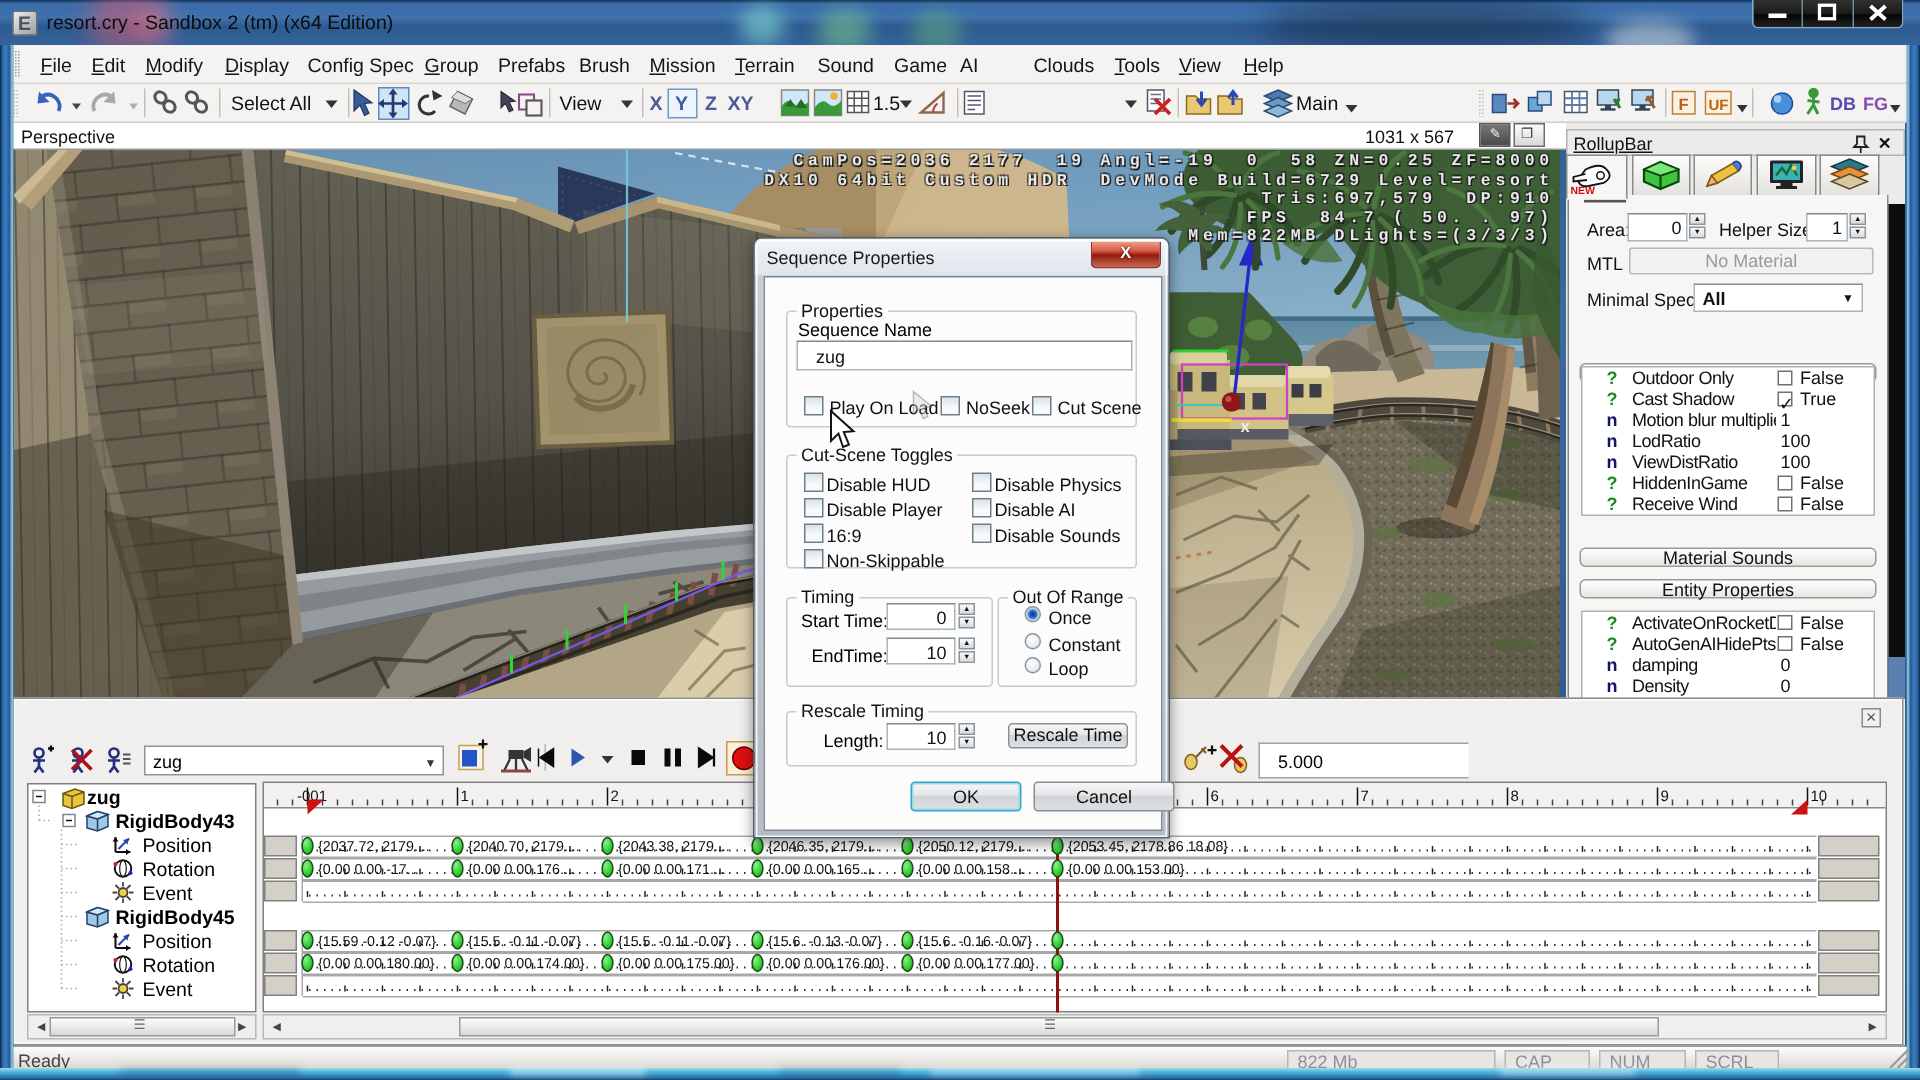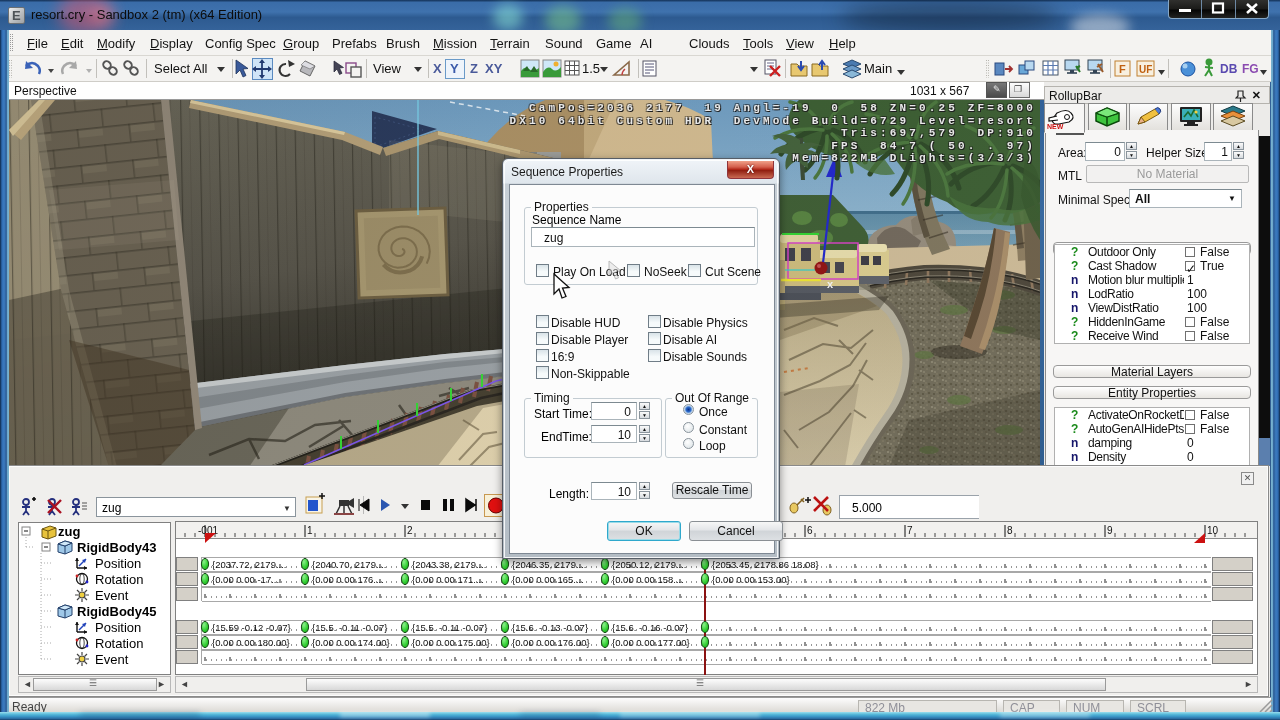--- a/index.html
+++ b/index.html
@@ -40,21 +40,21 @@
 
 
 #viewport { position:absolute; left:9px; top:100px; width:1031px; height:367px; background:#6a6a5a; overflow:hidden; }
 #dbg { position:absolute; right:4px; top:2px; text-align:right; font-family:"Liberation Mono",monospace;
   font-size:11px; font-weight:bold; letter-spacing:3.15px; color:#e8e8e8; line-height:12.6px; white-space:pre;
   text-shadow:1px 1px 0 #1f1f1f,-1px 1px 0 rgba(25,25,25,0.55),1px -1px 0 rgba(25,25,25,0.55),-1px -1px 0 rgba(25,25,25,0.45); }
 
 
 #rollup { position:absolute; left:1044px; top:82px; width:226px; height:615px; background:#ecebe9; font-size:12px; color:#111; }
 #rolltitle { position:absolute; left:0px; top:4px; width:226px; height:18px; border:1px solid #b5b3ae; background:#ecebe9; }
-#rolltitle span { position:absolute; left:4px; top:2px; font-size:12px; }
+#rolltitle span { position:absolute; left:4px; top:2px; font-size:12px;text-decoration:underline; }
 .tab { position:absolute; top:21px; height:27px; border:1px solid #8a8a8a; border-bottom:none;
   background:linear-gradient(180deg,#fdfdfd,#e3e1dd); }
 #rollbody { position:absolute; left:1px; top:48px; width:214px; height:336px; background:#f7f6f5; border:1px solid #8a8a8a; border-top:none; }
 .rbtn { position:absolute; left:7px; width:198px; height:13px; border:1px solid #9a9a9a; border-radius:4px;
   background:linear-gradient(180deg,#fefefe,#e8e6e2); text-align:center; font-size:12px; line-height:12px; }
 .ptable { position:absolute; left:8px; width:196px; background:#fff; border:1px solid #b0b0b0; }
 .prow { position:relative; height:14px; font-size:12px; }
 .pico { position:absolute; left:16px; top:0px; width:12px; font-weight:bold; font-size:12px; }
 .pname { position:absolute; left:33px; top:0px; width:96px; white-space:nowrap; overflow:hidden; letter-spacing:-0.3px; }
 .pval { position:absolute; left:132px; top:0px; }
@@ -719,21 +719,21 @@
             <span class="pval" style="left:145px;">False</span>
           </div>
         <div class="prow">
             <span class="pico" style="color:#1a8a1a;">?</span>
             <span class="pname">Receive Wind</span>
             <span class="pchk"></span>
             <span class="pval" style="left:145px;">False</span>
           </div>
       </div>
 
-      <div class="rbtn" style="top:235px;">Material Layers</div>
+      <div class="rbtn" style="top:235px;">Material Sounds</div>
       <div class="rbtn" style="top:256px;">Entity Properties</div>
 
       <div class="ptable" style="top:277px;height:80px;">
         <div class="prow">
             <span class="pico" style="color:#1a8a1a;">?</span>
             <span class="pname">ActivateOnRocketD</span>
             <span class="pchk"></span>
             <span class="pval" style="left:145px;">False</span>
           </div>
         <div class="prow">
@@ -1034,20 +1034,23 @@
         </div>
       <div style="position:absolute;left:22px;top:28px;font-size:12px;">Sequence Name</div>
       <div class="txt" style="left:21px;top:42px;width:224px;height:20px;padding:3px 0 0 12px;">zug</div>
       <div class="cb" style="left:26px;top:79px;"></div>
         <div class="cblbl" style="left:43px;top:80px;">Play On Load</div>
       <div class="cb" style="left:117px;top:79px;"></div>
         <div class="cblbl" style="left:134px;top:80px;">NoSeek</div>
       <div class="cb" style="left:178px;top:79px;"></div>
         <div class="cblbl" style="left:195px;top:80px;">Cut Scene</div>
 
+      <div class="grp" style="left:14px;top:118px;width:234px;height:76px;">
+          <b>Cut-Scene Toggles</b>
+        </div>
       <div class="cb" style="left:26px;top:130px;"></div>
         <div class="cblbl" style="left:41px;top:131px;">Disable HUD</div>
       <div class="cb" style="left:26px;top:147px;"></div>
         <div class="cblbl" style="left:41px;top:148px;">Disable Player</div>
       <div class="cb" style="left:26px;top:164px;"></div>
         <div class="cblbl" style="left:41px;top:165px;">16:9</div>
       <div class="cb" style="left:26px;top:181px;"></div>
         <div class="cblbl" style="left:41px;top:182px;">Non-Skippable</div>
       <div class="cb" style="left:138px;top:130px;"></div>
         <div class="cblbl" style="left:153px;top:131px;">Disable Physics</div>
@@ -1075,20 +1078,23 @@
       <div class="grp" style="left:155px;top:213px;width:93px;height:60px;">
           <b>Out Of Range</b>
         </div>
       <div class="radio" style="left:173px;top:219px;background:radial-gradient(circle at 50% 50%,#0b2f8a 0%,#2d6fd0 40%,#bcd2e8 60%,#e8f0f6 100%);"></div>
       <div class="cblbl" style="left:189px;top:220px;">Once</div>
       <div class="radio" style="left:173px;top:237px;"></div>
       <div class="cblbl" style="left:189px;top:238px;">Constant</div>
       <div class="radio" style="left:173px;top:253px;"></div>
       <div class="cblbl" style="left:189px;top:254px;">Loop</div>
 
+      <div class="grp" style="left:14px;top:289px;width:234px;height:37px;">
+          <b>Rescale Timing</b>
+        </div>
       <div style="position:absolute;left:39px;top:302px;font-size:12px;">Length:</div>
       <div class="txt" style="left:81px;top:297px;width:46px;height:18px;text-align:right;padding:2px 5px 0 0;">10</div>
       <div class="spin" style="left:129px;top:297px;">
           <div style="top:0">▲</div>
           <div style="top:9px">▼</div>
         </div>
       <div class="btn" style="left:162px;top:297px;width:80px;height:17px;line-height:15px;">Rescale Time</div>
 
       <div class="btn" style="left:97px;top:336px;width:74px;height:20px;line-height:18px;border-color:#2fa8cc;box-shadow:0 0 0 1px #9adbe8 inset;">OK</div>
       <div class="btn" style="left:179px;top:336px;width:94px;height:20px;line-height:18px;">Cancel</div>

